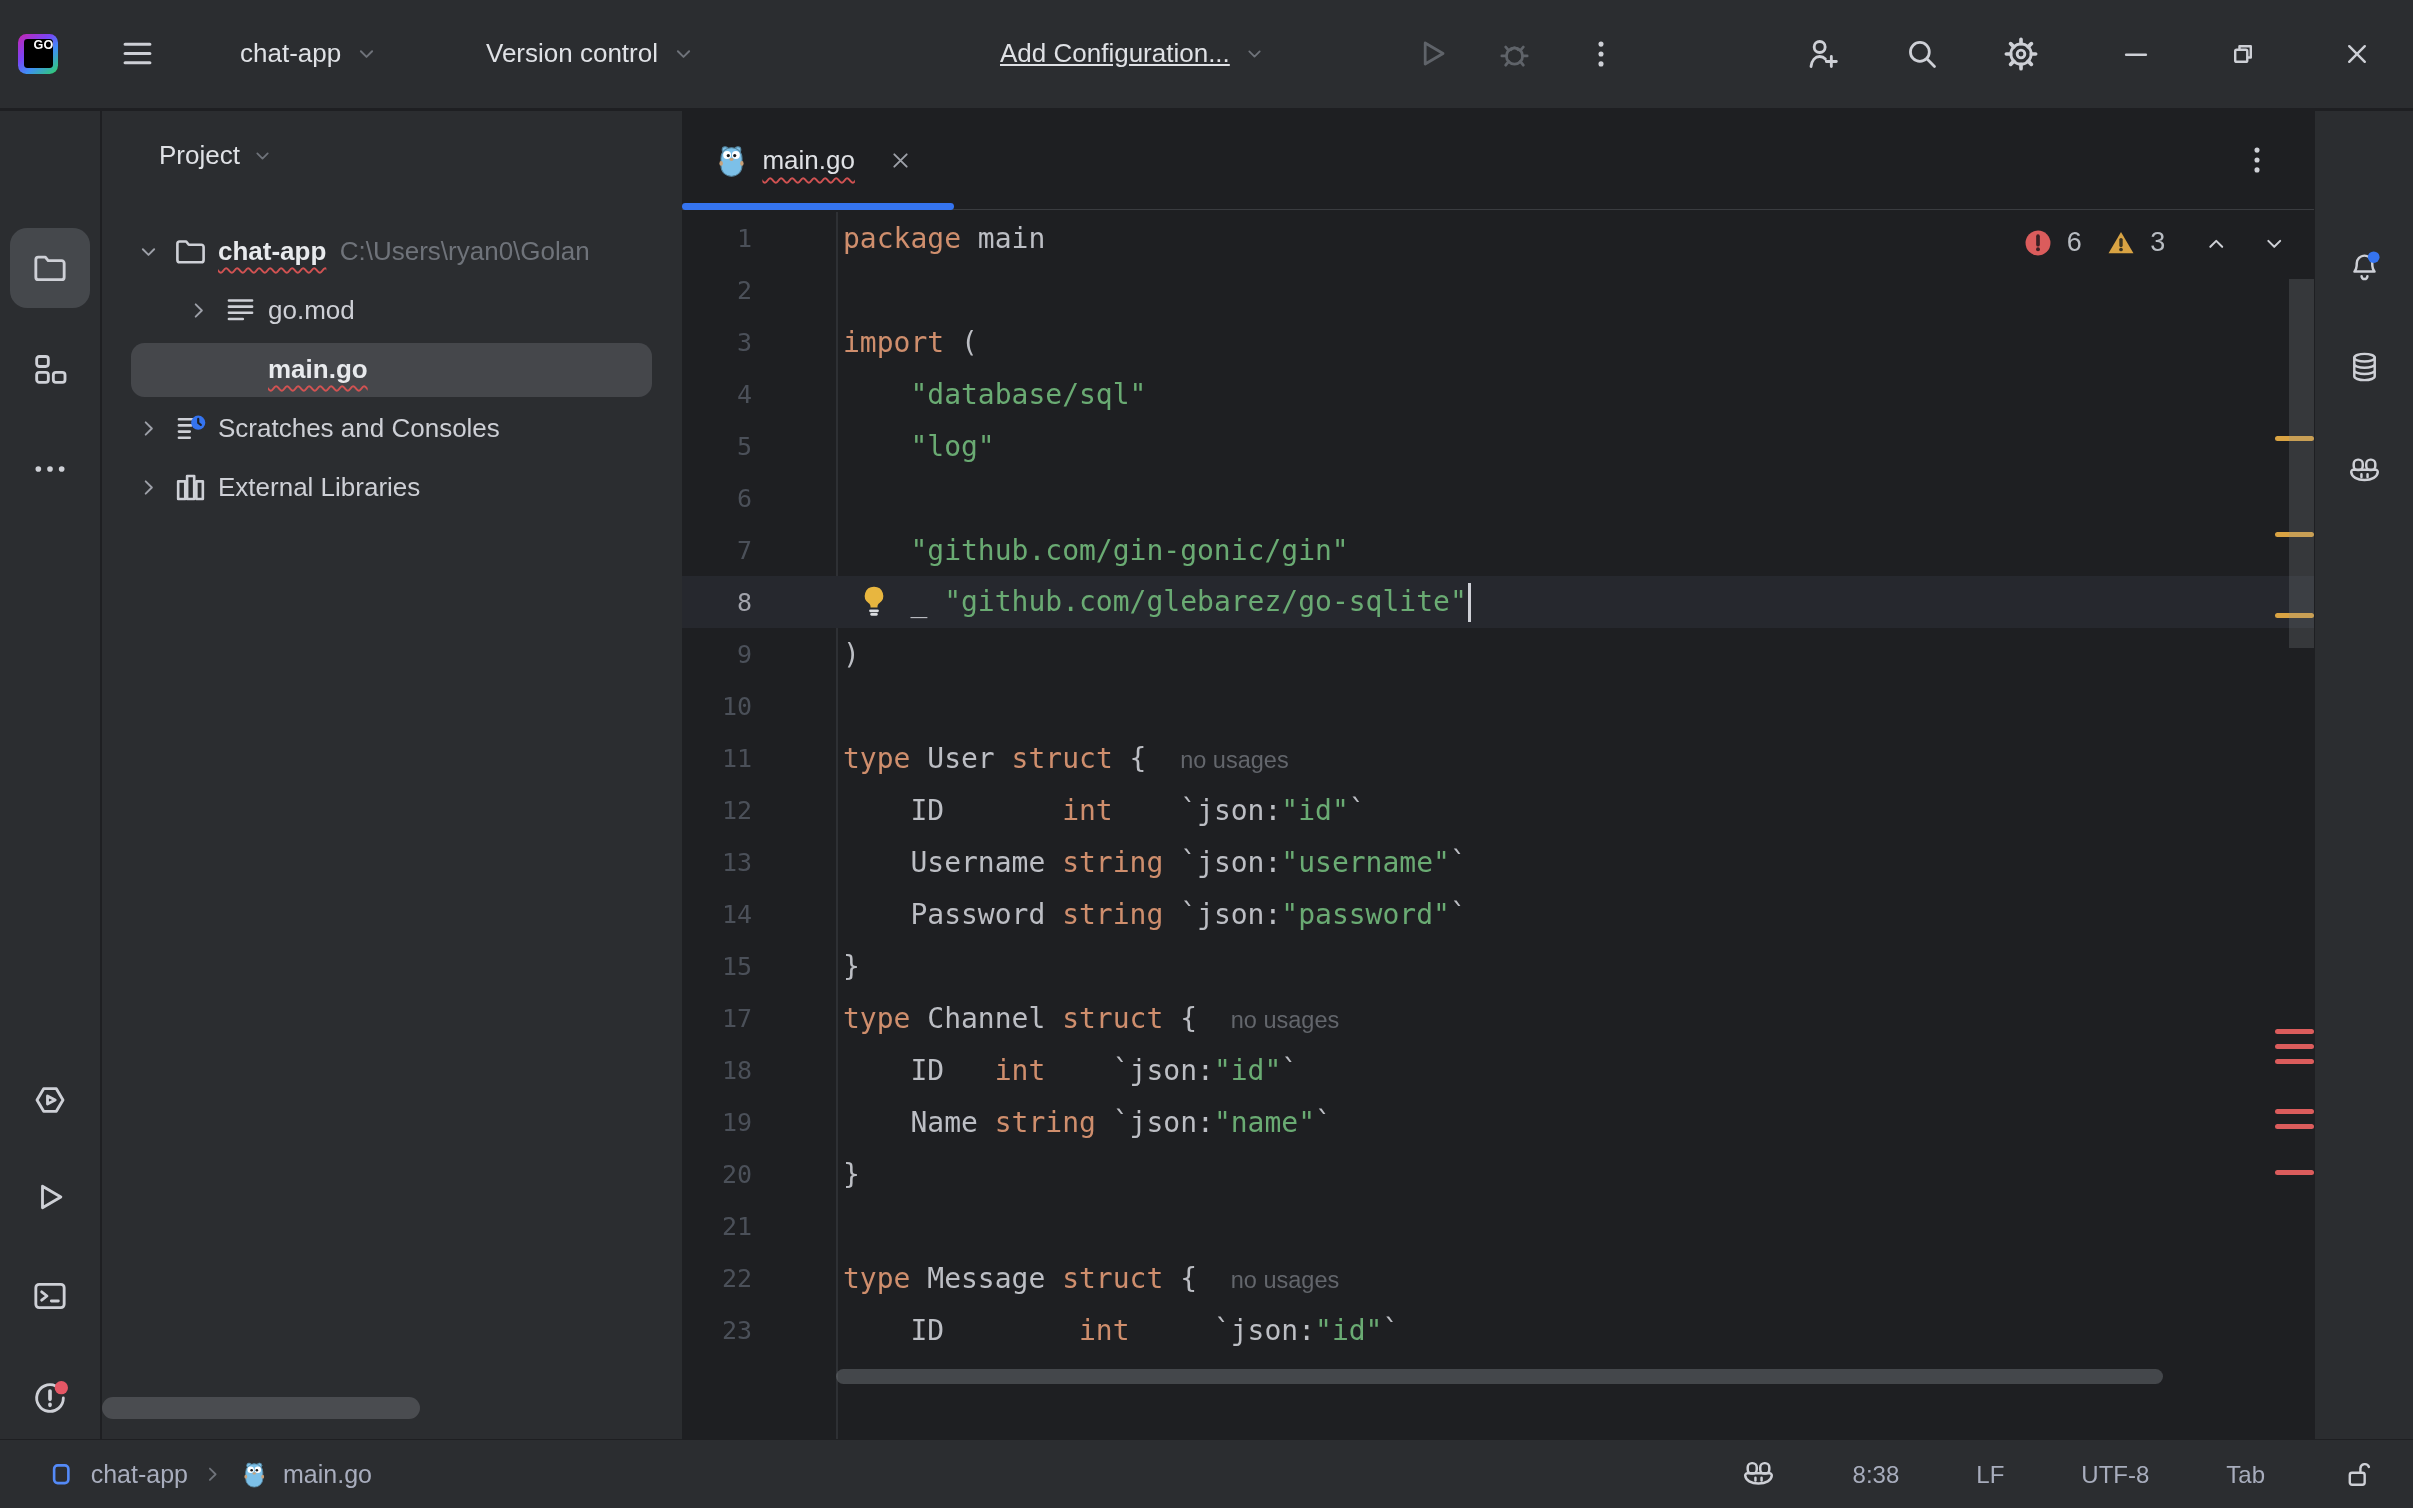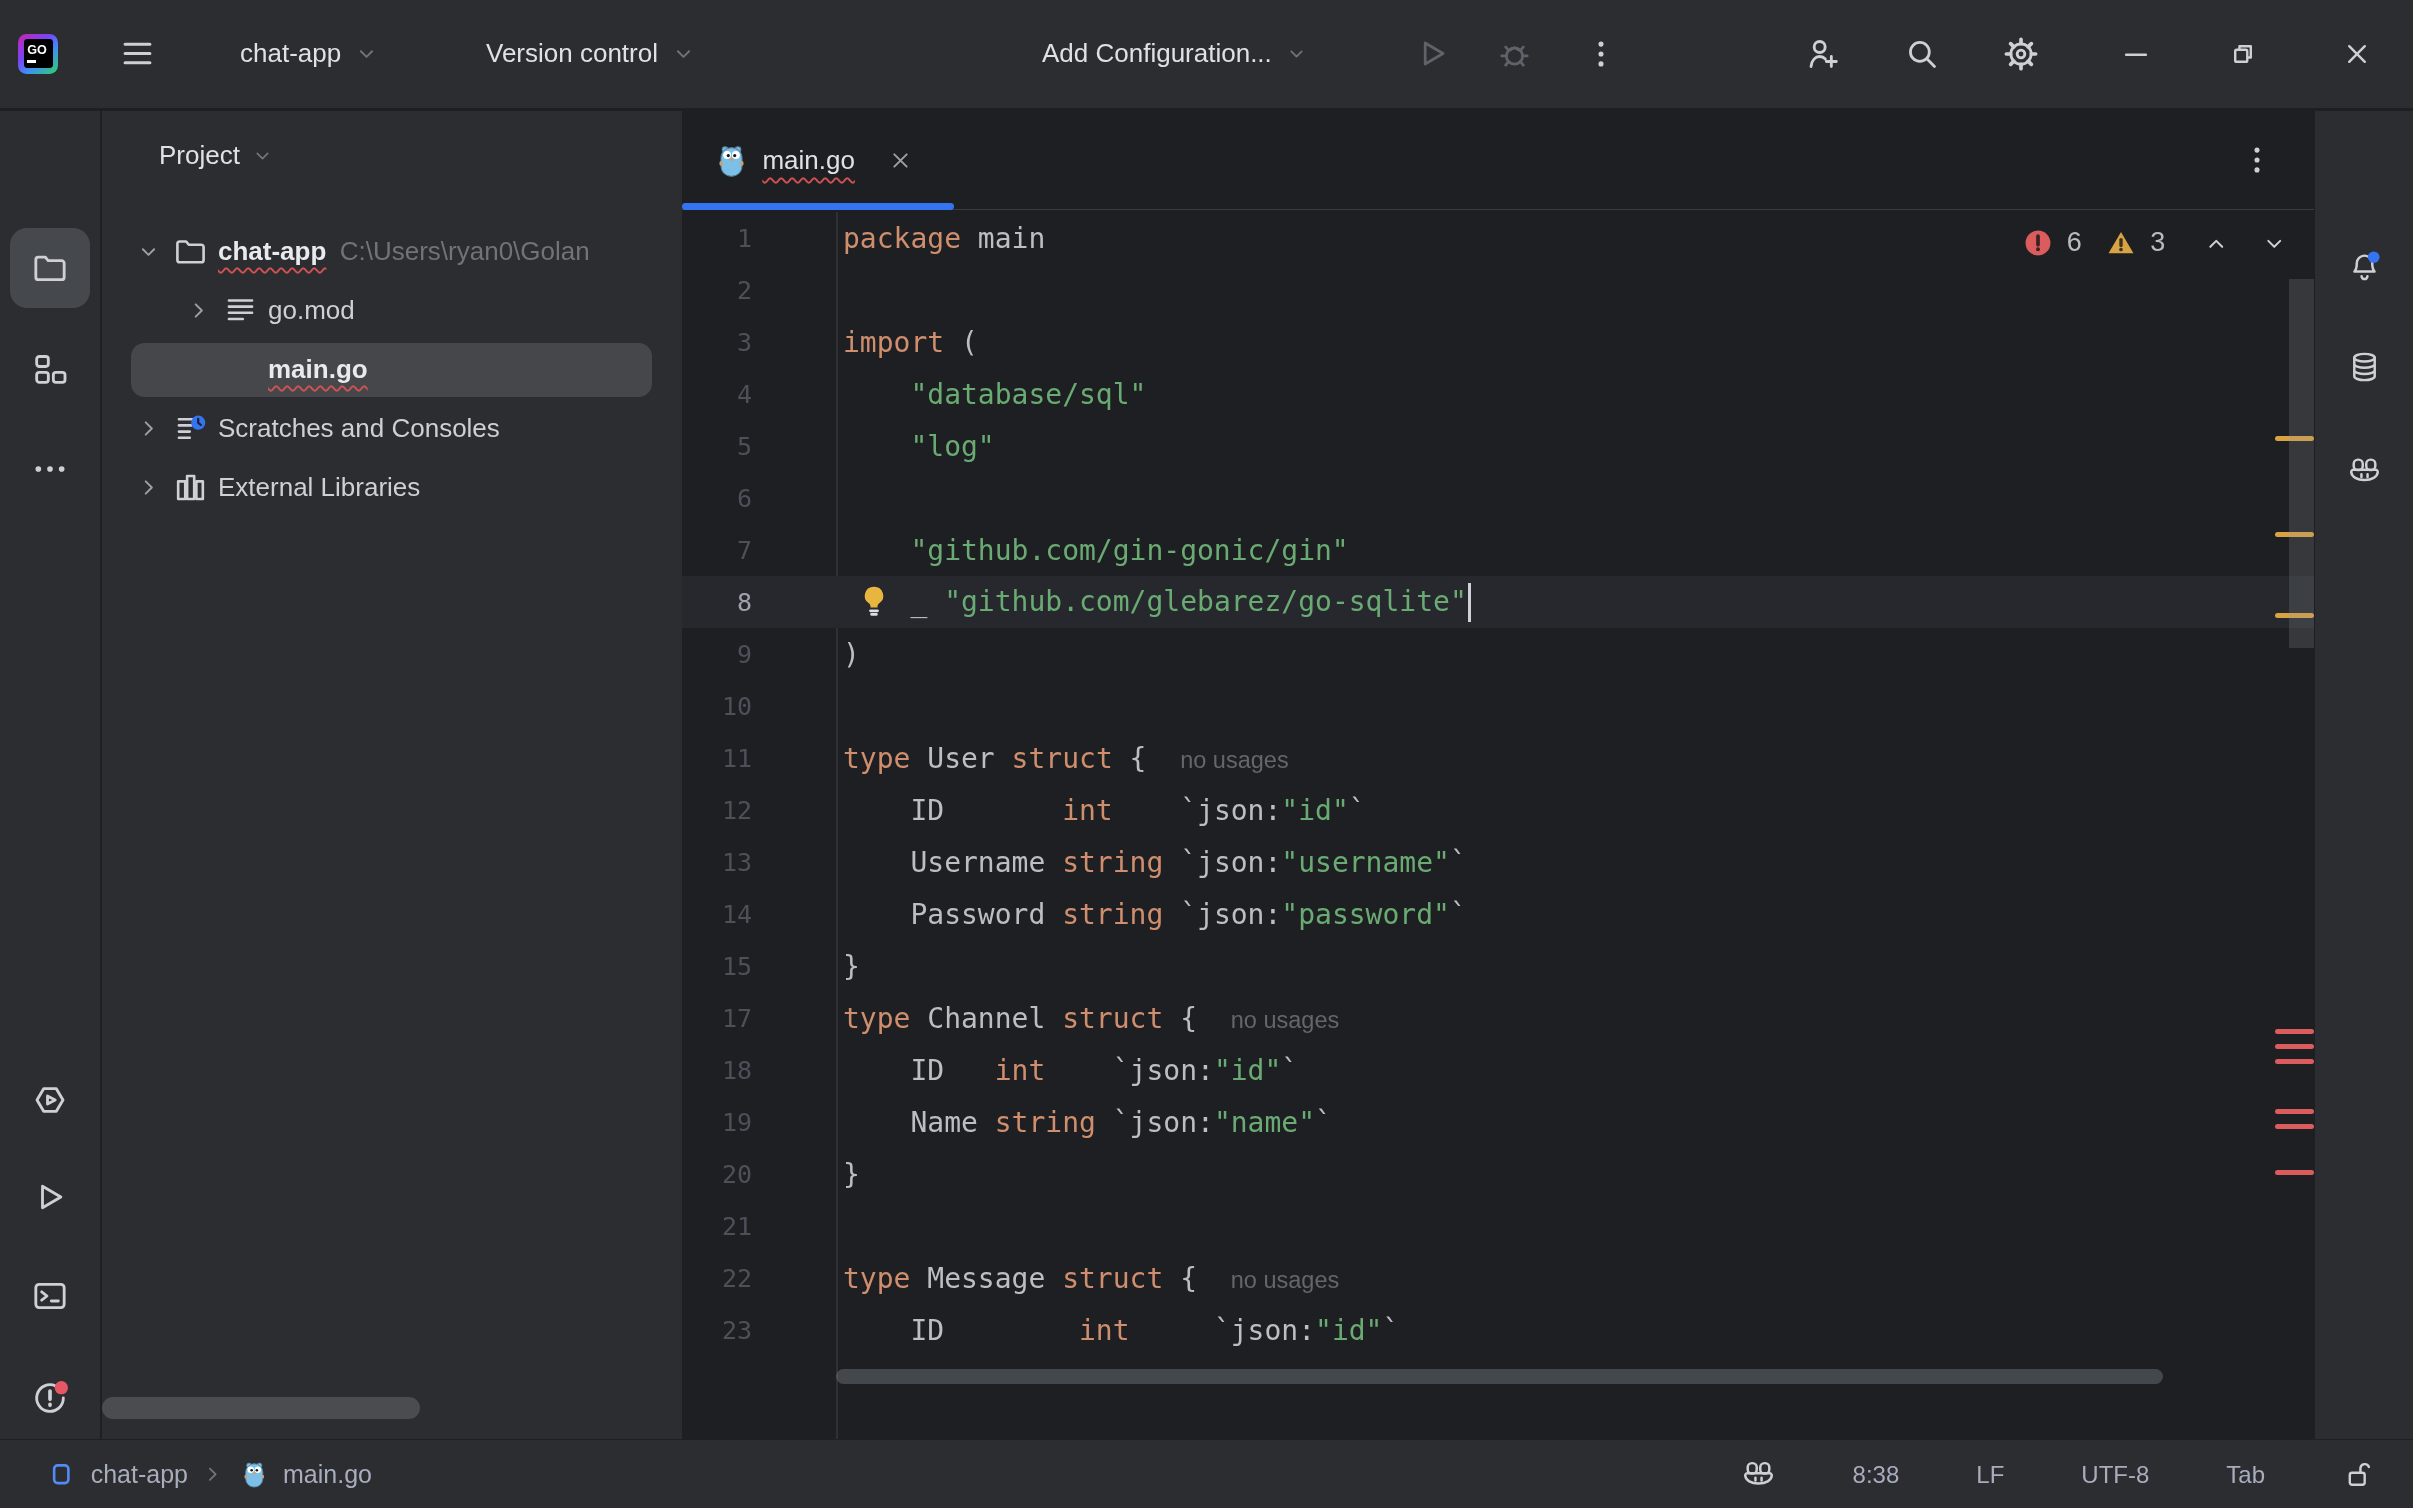--- a/index.html
+++ b/index.html
@@ -7,21 +7,21 @@
               font-family:"Liberation Sans", sans-serif; }
   svg { display:block; }
   .icon { display:inline-flex; align-items:center; justify-content:center; color:#CED0D6; }
   .icon svg { stroke:currentColor; fill:none; stroke-width:1.7; stroke-linecap:round; stroke-linejoin:round; }
   .dim { color:#6F737A; }
 
   
   #titlebar { position:absolute; left:0; top:0; width:2413px; height:109px; background:#2B2D30; border-bottom:1.7px solid #1E1F22; }
   .tb-item { position:absolute; top:0; height:107px; display:flex; align-items:center; gap:11.7px; color:#DFE1E5; font-size:26px; }
   .logo { width:40px; height:40px; border-radius:8.4px; background:linear-gradient(140deg,#c724b1 0%,#7a45f5 38%,#3f8ef7 62%,#2fd364 100%); display:flex; align-items:center; justify-content:center; }
-  .logo-inner { width:28.5px; height:28.5px; background:#000; border-radius:3.4px; color:#fff; font-weight:bold; font-size:12.6px; display:flex; flex-direction:column; align-items:flex-start; justify-content:center; padding-left:3px; line-height:1; }
+  .logo-inner { width:28.5px; height:28.5px; background:#000; border-radius:3.4px; color:#fff; font-weight:bold; font-size:12.6px; display:flex; flex-direction:row; align-items:flex-start; justify-content:center; padding-left:10px; line-height:1; }
   .logo-inner i { display:block; width:8.4px; height:2.5px; background:#fff; margin-top:3.4px; }
 
   
   #leftstrip { position:absolute; left:0; top:111px; width:101px; height:1328px; background:#2B2D30; border-right:1.7px solid #1E1F22; }
   .strip-btn { position:absolute; left:10px; width:80px; height:80px; border-radius:17px; display:flex; align-items:center; justify-content:center; color:#CED0D6; }
   .strip-btn.active { background:#45484C; }
   .strip-btn svg { width:40px; height:40px; }
 
   
   #projectpanel { position:absolute; left:102px; top:111px; width:580px; height:1328px; background:#2B2D30; overflow:hidden; }
@@ -111,21 +111,21 @@
       </span>
   </div>
   <div class="tb-item" style="left:486px;text-align:center;">
     <span>Version control</span>
     <span class="icon dim" style="width:27px;height:27px;">
         <svg viewBox="0 0 24 24" width="100%" height="100%">
           <path d="M7 10l5 5 5-5"></path>
         </svg>
       </span>
   </div>
-  <div class="tb-item" style="left:1042px;">
+  <div class="tb-item" style="left:1000px;text-decoration:underline;">
     <span>Add Configuration...</span>
     <span class="icon dim" style="width:25px;height:25px;">
         <svg viewBox="0 0 24 24" width="100%" height="100%">
           <path d="M7 10l5 5 5-5"></path>
         </svg>
       </span>
   </div>
   <div class="tb-item" style="left:1413px;color:#5F6369;">
     <span class="icon" style="color:#5F6369;width:39px;height:39px;">
         <svg viewBox="0 0 24 24" width="100%" height="100%">

